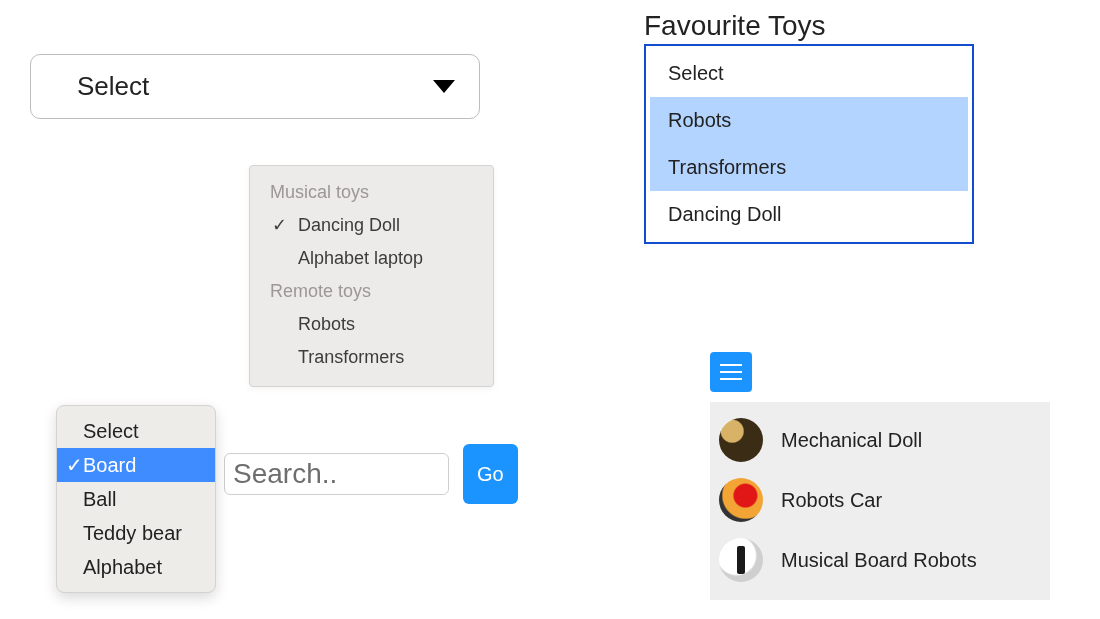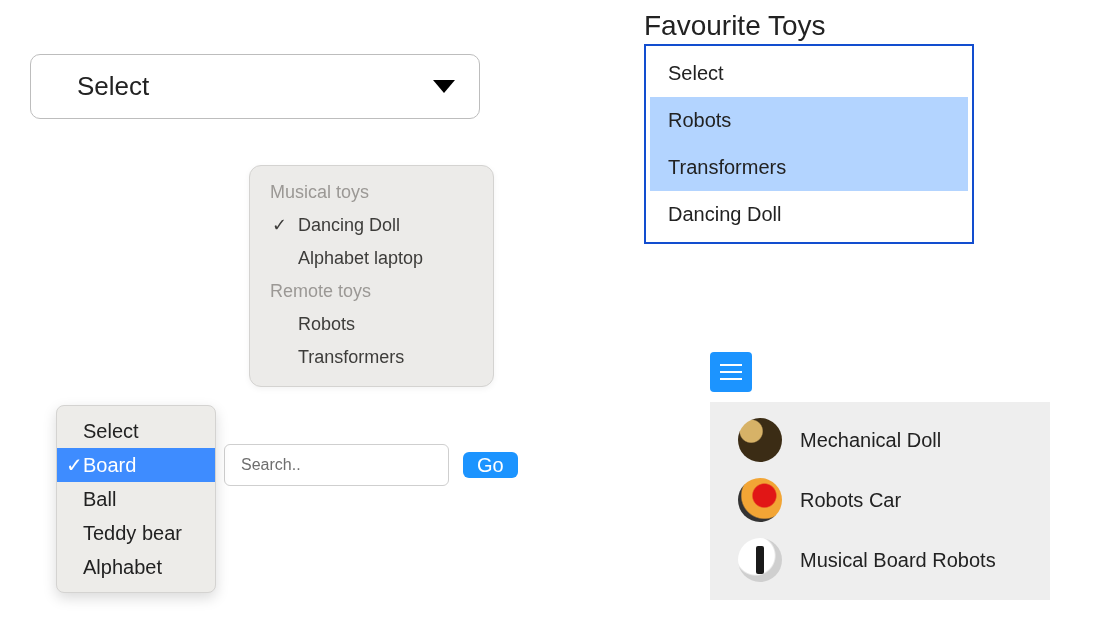--- a/index.html
+++ b/index.html
@@ -39,21 +39,21 @@
   }
 
   
   .group-pop {
     position: absolute;
     left: 249px;
     top: 165px;
     width: 245px;
     background: #ecebe9;
     border: 1px solid #d4d3d1;
-    border-radius: 12px;
+    border-radius: 4px;
     padding: 10px 12px 12px 0;
     box-shadow: 0 2px 6px rgba(0,0,0,.05);
     font-size: 18px;
     line-height: 33px;
   }
   .group-pop .grp-label {
     padding-left: 20px;
     color: #9b9895;
   }
   .group-pop .opt {
@@ -105,28 +105,28 @@
     top: 444px;
     display: flex;
     gap: 14px;
     align-items: center;
   }
   .search-row input {
     width: 225px;
     height: 42px;
     border: 1px solid #cfcfcf;
     border-radius: 6px;
-    font-size: 16px;
-    padding: 0 16px;
+    font-size: 28px;
+    padding: 0 8px;
     outline: none;
     color: #333;
   }
   .search-row input::placeholder { color: #6e6e6e; }
   .search-row .go {
-    height: 26px;
+    height: 60px;
     padding: 0 14px;
     border: none;
     background: #1c94ff;
     color: #fff;
     border-radius: 6px;
     font-size: 20px;
     cursor: pointer;
   }
 
   
@@ -179,21 +179,21 @@
     background: #fff;
   }
   .tiles .items {
     background: #eeeeee;
     padding: 8px 0 10px 0;
   }
   .tiles .tile {
     display: flex;
     align-items: center;
     gap: 18px;
-    padding: 8px 28px;
+    padding: 8px 9px;
     cursor: pointer;
   }
   .tiles .avatar {
     width: 44px;
     height: 44px;
     border-radius: 50%;
     flex-shrink: 0;
   }
   .av1 { background: radial-gradient(circle at 30% 30%, #d7b267 0 25%, #3b2c15 28% 100%); }
   .av2 { background: radial-gradient(circle at 60% 40%, #e11616 0 30%, #f2a535 34% 60%, #333 64% 100%); }

